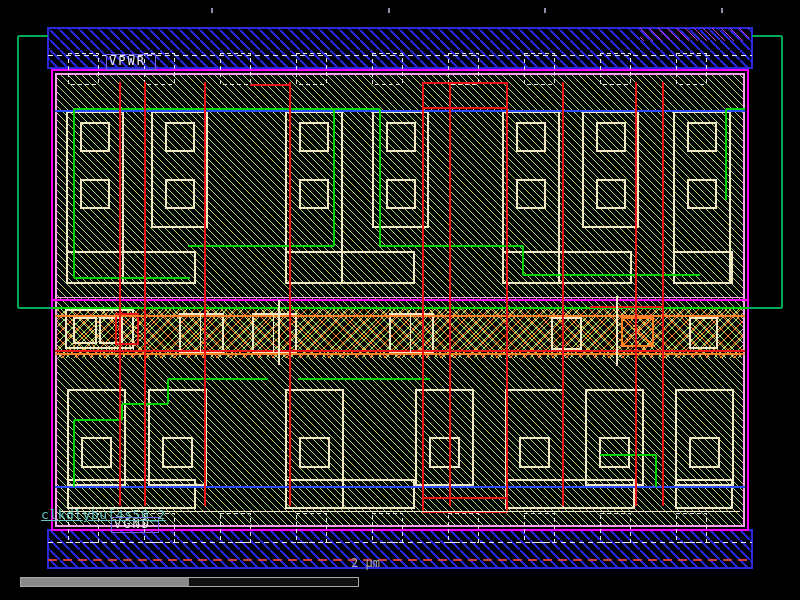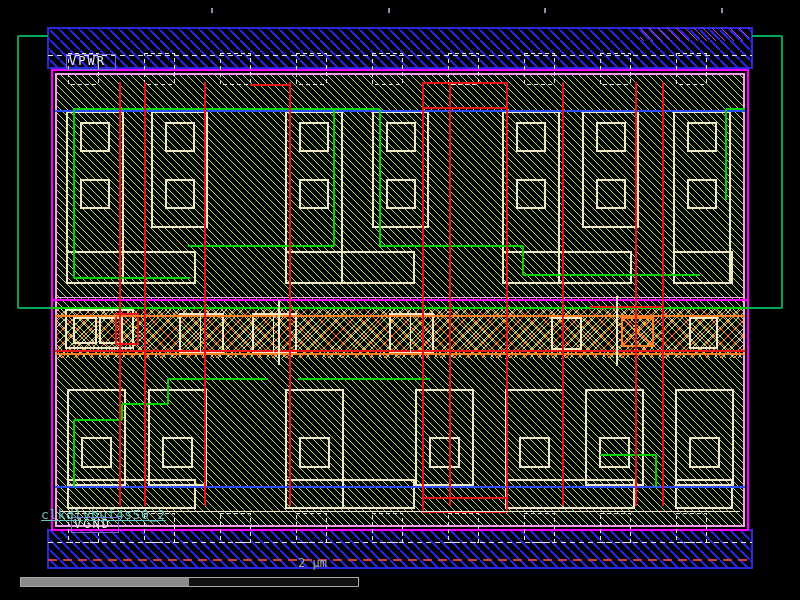--- a/index.html
+++ b/index.html
@@ -4,30 +4,30 @@
 <style>
   html,body{margin:0;padding:0;background:#000;}
   .stage{
     position:relative;width:800px;height:600px;background:#000;overflow:hidden;
     font-family:"DejaVu Sans Mono","Liberation Mono",monospace;
   }
   .stage svg{position:absolute;left:0;top:0;shape-rendering:crispEdges;}
   .pinlabel{
     position:absolute;color:var(--labelWhite);border:1px solid var(--labelBox);
     font-size:12px;line-height:13px;letter-spacing:2px;padding:0 2px;
-    overflow:hidden;white-space:nowrap;background:transparent;
+    overflow:hidden;white-space:nowrap;background:transparent;margin-left:40px;
   }
   #vpwr{left:66px;top:54px;width:44px;height:14px;}
   #vgnd{left:71px;top:517px;width:42px;height:14px;}
   .cellname{
     position:absolute;left:41px;top:508px;color:var(--cyanText);
     font-size:13px;line-height:14px;letter-spacing:0.5px;white-space:nowrap;text-decoration:underline;
   }
   .scaletext{
-    position:absolute;left:298px;top:557px;width:82px;text-align:left;
+    position:absolute;left:298px;top:557px;width:82px;text-align:right;
     color:var(--gray);font-size:12px;line-height:13px;
   }
   .scalebar{position:absolute;border:1px solid var(--gray);background:#111;}
   .scalebar .fill{position:absolute;left:0;top:0;bottom:0;background:var(--grayFill);}
 </style>
 </head>
 <body>
 
 <div class="stage">
 

